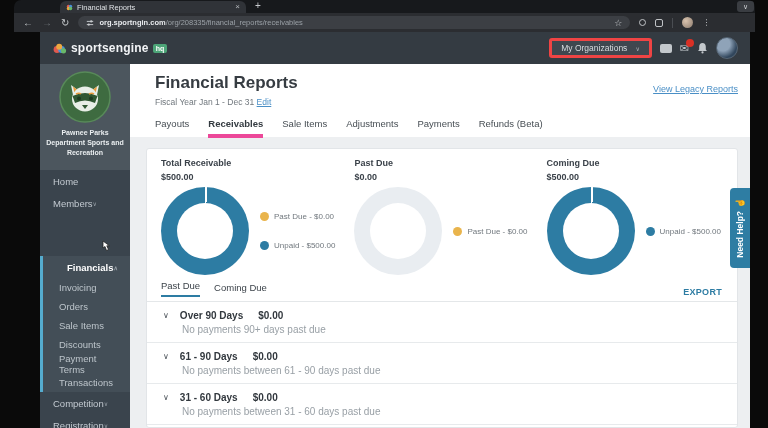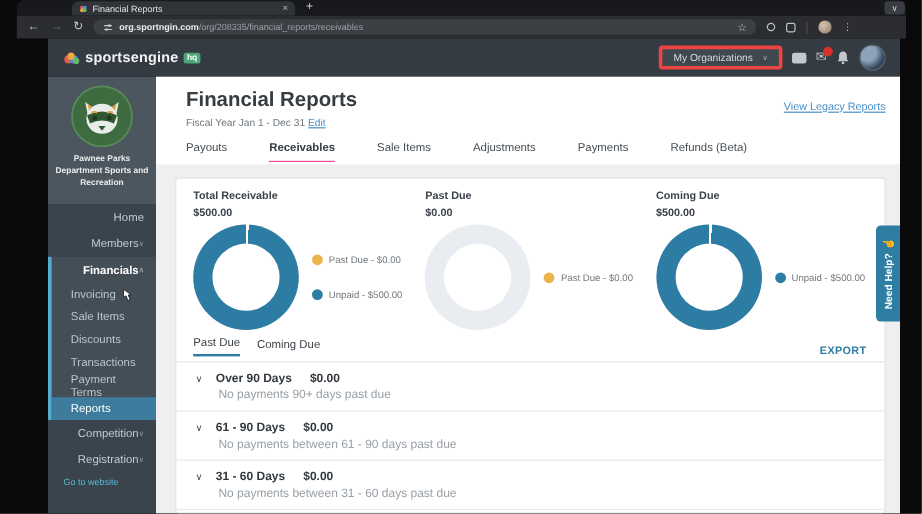--- a/index.html
+++ b/index.html
@@ -53,41 +53,41 @@
   .header-avatar { width:22px; height:22px; border-radius:50%;
                    background:radial-gradient(circle at 30% 30%, #8fa3b8 0 35%, #31465c 70%);
                    border:1px solid #556473; }
 
   
   #sidebar { left:40px; top:64px; width:90px; height:364px; background:#3a444d; overflow:hidden; }
   #orgblock { height:106px; background:#4c565e; display:flex; flex-direction:column;
               align-items:center; padding-top:7px; }
   #orgname { margin-top:5px; font-size:7px; font-weight:bold; color:#eaeef0; text-align:center;
              line-height:1.4; padding:0 5px; }
-  .sitem { height:22px; display:flex; align-items:center; justify-content:flex-end;
+  .sitem { height:22px; display:flex; align-items:center; justify-content:flex-start;
            padding:0 10px 0 13px; font-size:9.5px; color:#c3cad1; }
   .sitem .chev { font-size:6px; color:#98a0a7; }
   #fin-group { border-left:3px solid #55accf; background:#434e57; }
-  #fin-group .sitem { padding-left:10px; }
+  #fin-group .sitem { padding-left:24px;margin-top:42px; }
   .sitem.parent-active { color:#fff; font-weight:bold; }
   .subitem { height:19px; display:flex; align-items:center; padding:0 10px 0 16px;
              font-size:9.5px; color:#bdc5cb; }
   .subitem.selected { background:#3e7c9e; color:#fff; }
   #website-link { padding:3px 13px; font-size:7.5px; color:#5cb8d6; }
 
   
   #main { left:130px; top:64px; width:620px; height:364px; background:#edeff1; }
   #mainheader { height:73px; background:#fff; padding:9px 0 0 25px; position:relative; }
   #page-title { font-size:17px; font-weight:bold; color:#363c42; }
   #fiscal-row { margin-top:4px; font-size:8.5px; color:#70777d; }
   #fiscal-row a, .bluelink { color:#4a8fc6; text-decoration:underline; }
   #legacy-link { position:absolute; right:12px; top:20px; font-size:9px; }
-  #tabs { margin-top:11px; display:flex; gap:35px; }
+  #tabs { margin-top:11px; display:flex; gap:19px; }
   .tab { font-size:9.5px; color:#474e54; padding-bottom:5px; }
-  .tab.active { color:#333a40; font-weight:bold; border-bottom:1px solid #ec4899; }
+  .tab.active { color:#333a40; font-weight:bold; border-bottom:4px solid #ec4899; }
 
   #card { left:146px; top:148px; width:592px; height:280px; background:#fff;
           border:1px solid #e2e5e8; border-radius:3px; }
   #charts-row { display:flex; justify-content:space-between; padding:8px 16px 0 14px; }
   .cgroup { display:flex; flex-direction:column; }
   .chead { font-size:9px; font-weight:bold; color:#3b424a; line-height:1.5; }
   .crow { display:flex; align-items:center; gap:11px; margin-top:3px; }
   .donut { width:88px; height:88px; border-radius:50%; position:relative; flex:0 0 88px; }
   .donut::after { content:""; position:absolute; left:16px; top:16px; width:56px; height:56px;
                   background:#fff; border-radius:50%; }
@@ -213,33 +213,33 @@
     </div>
   <div id="fin-group">
     <div class="sitem parent-active">
         <span>Financials</span>
         <span class="chev">∧</span>
       </div>
     <div class="subitem">
         <span>Invoicing</span>
       </div>
     <div class="subitem">
+        <span>Orders</span>
+      </div>
+    <div class="subitem">
         <span>Sale Items</span>
       </div>
     <div class="subitem">
         <span>Discounts</span>
       </div>
     <div class="subitem">
+        <span>Payment Terms</span>
+      </div>
+    <div class="subitem">
         <span>Transactions</span>
-      </div>
-    <div class="subitem">
-        <span>Payment Terms</span>
-      </div>
-    <div class="subitem selected">
-        <span>Reports</span>
       </div>
   </div>
   <div class="sitem">
       <span>Competition</span>
       <span class="chev">∨</span>
     </div>
   <div class="sitem">
       <span>Registration</span>
       <span class="chev">∨</span>
     </div>

